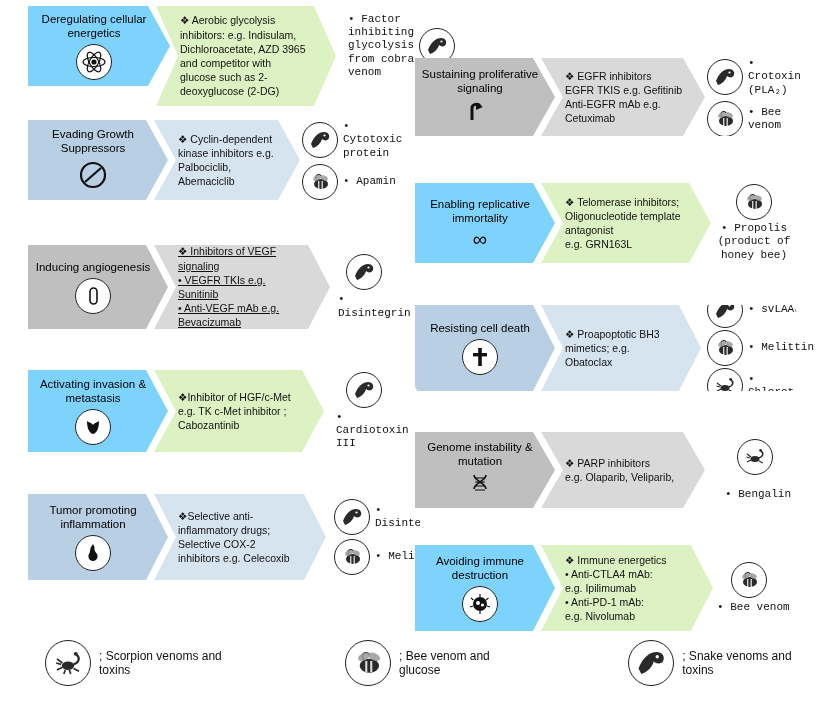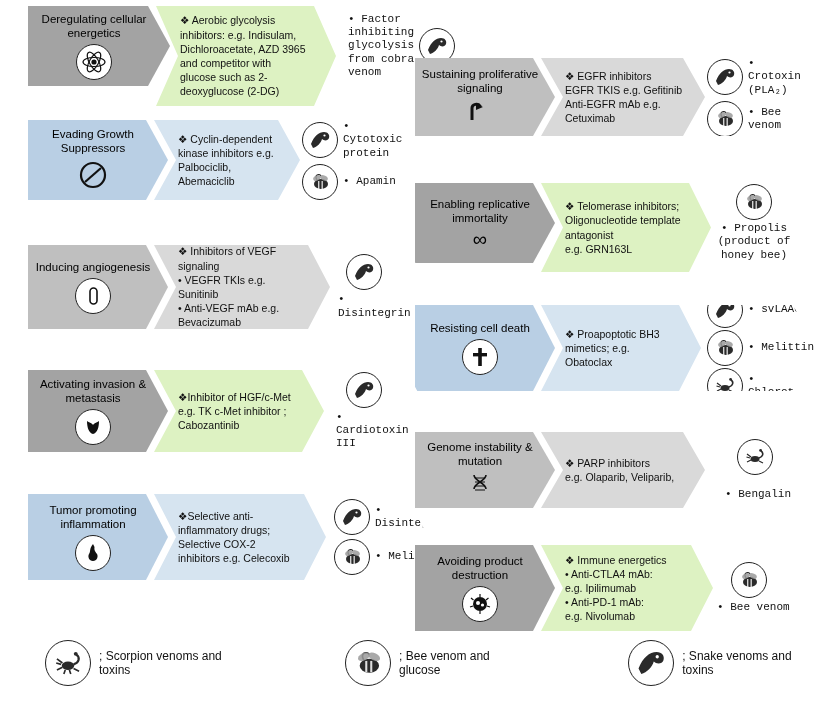--- a/index.html
+++ b/index.html
@@ -13,21 +13,21 @@
   
   .chev{
     position:relative;
     display:flex;align-items:center;
     box-sizing:border-box;
     clip-path:polygon(0 0, calc(100% - 22px) 0, 100% 50%, calc(100% - 22px) 100%, 0 100%);
   }
   .chev.notch{
     clip-path:polygon(0 0, calc(100% - 22px) 0, 100% 50%, calc(100% - 22px) 100%, 0 100%, 22px 50%);
   }
-  .green{background:#a3a3a3;}
+  .green{background:#7dd3fc;}
   .blue{background:#b9cfe4;}
   .gray{background:#bfbfbf;}
   .lgreen{background:#ddf2c2;}
   .lblue{background:#d6e4f0;}
   .lgray{background:#d9d9d9;}
   .white{background:#ffffff;}
 
   .hallmark{
     flex:0 0 auto;
     display:flex;flex-direction:column;align-items:center;justify-content:center;
@@ -198,21 +198,21 @@
   </div>
 </div>
 
 <div class="block" style="left:415px;top:183px;width:400px;height:80px;">
   <div class="chev green" style="position:absolute;left:0;top:0;width:140px;height:80px;">
     <div class="hallmark" style="width:118px;">
       <span>Enabling replicative immortality</span>
       <span class="ico sym">∞</span>
     </div>
   </div>
-  <div class="chev lgreen notch" style="position:absolute;left:126px;top:0;width:170px;height:89px;justify-content:center;">
+  <div class="chev lgreen notch" style="position:absolute;left:126px;top:0;width:170px;height:80px;justify-content:center;">
     <div class="drugs" style="padding-left:24px;font-size:10.5px;">
       <span class="ln">❖ Telomerase inhibitors; Oligonucleotide  template antagonist</span>
       <span class="ln">e.g. GRN163L</span>
     </div>
   </div>
   <div class="chev white notch" style="position:absolute;left:280px;top:0;width:120px;height:80px;">
     <div class="venoms" style="padding-left:22px;align-items:center;">
       <div class="vrow" style="flex-direction:column;gap:2px;">
         <span class="circ">
             <svg width="26" height="26" viewBox="0 0 26 26">
@@ -237,21 +237,21 @@
       <span class="ico">
         <span class="circ">
             <svg width="26" height="26" viewBox="0 0 26 26">
               <rect x="10" y="5" width="7" height="16" rx="3.5" fill="none" stroke="#111" stroke-width="1.6"></rect>
             </svg>
           </span>
       </span>
     </div>
   </div>
   <div class="chev lgray notch" style="position:absolute;left:126px;top:0;width:176px;height:84px;">
-    <div class="drugs" style="padding-left:24px;font-size:10.5px;">
+    <div class="drugs" style="padding-left:24px;font-size:10.5px;text-decoration:underline;">
       <span class="ln">❖ Inhibitors of VEGF signaling</span>
       <span class="ln">• VEGFR TKIs e.g. Sunitinib</span>
       <span class="ln">• Anti-VEGF mAb e.g.</span>
       <span class="ln">   Bevacizumab</span>
     </div>
   </div>
   <div class="chev white notch" style="position:absolute;left:288px;top:0;width:112px;height:84px;">
     <div class="venoms" style="padding-left:22px;align-items:flex-start;">
       <div class="vrow" style="flex-direction:column;gap:3px;align-items:flex-start;">
         <span class="circ" style="margin-left:8px;">
@@ -436,21 +436,21 @@
           </span>
         <span class="vlabel">• Melittin</span>
       </div>
     </div>
   </div>
 </div>
 
 <div class="block" style="left:415px;top:545px;width:400px;height:86px;">
   <div class="chev green" style="position:absolute;left:0;top:0;width:140px;height:86px;">
     <div class="hallmark" style="width:118px;">
-      <span>Avoiding product destruction</span>
+      <span>Avoiding immune destruction</span>
       <span class="ico">
         <span class="circ">
             <svg width="26" height="26" viewBox="0 0 26 26">
               <circle cx="13" cy="13" r="7" fill="#111"></circle>
               <circle cx="11" cy="12" r="2" fill="#fff"></circle>
               <circle cx="15.5" cy="14" r="1.6" fill="#fff"></circle>
               <path d="M13 6 L13 3 M19 9 L21.5 7 M20 15 L23 16 M6.5 9 L4 7 M6 15 L3 16 M13 20 L13 23" stroke="#111" stroke-width="1.2"></path>
             </svg>
           </span>
       </span>

